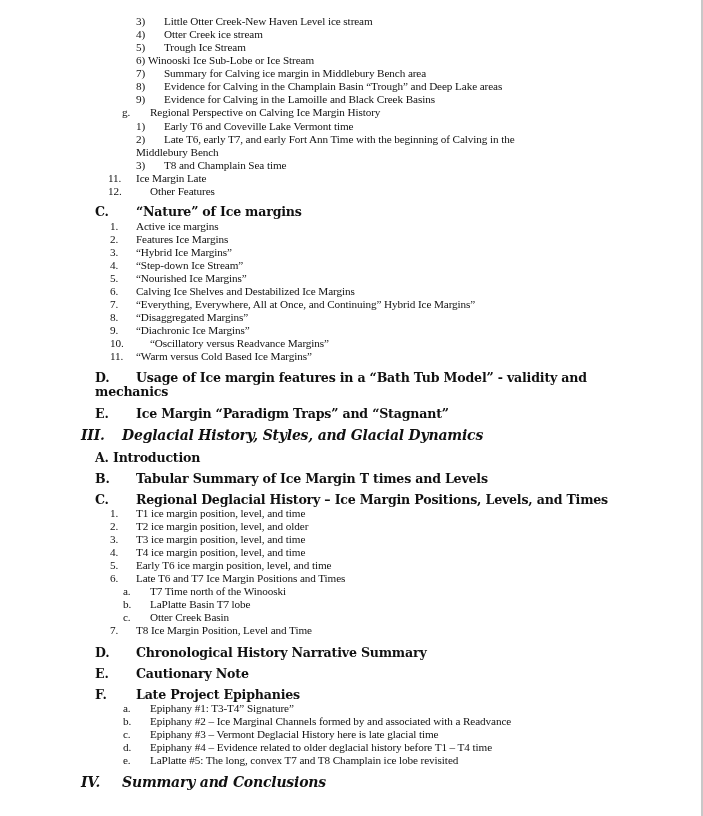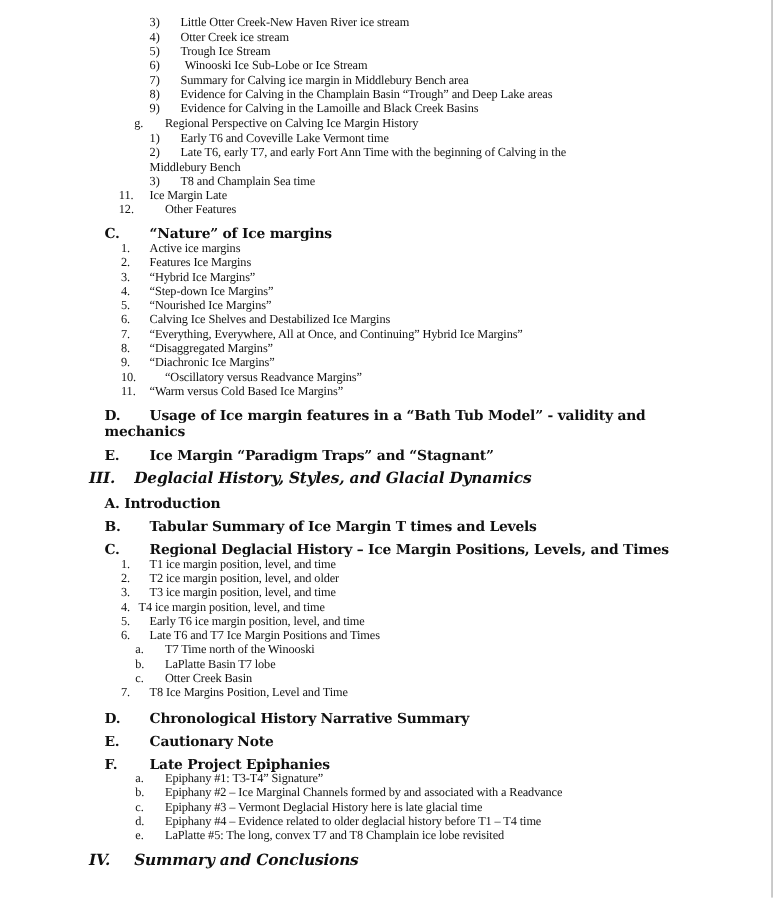--- a/index.html
+++ b/index.html
@@ -20,33 +20,33 @@
   .h1 .num { position: absolute; }
   .h1 .txt { position: absolute; }
 </style>
 </head>
 <body>
 
 <div class="page">
 
   <div class="ln" style="top:15px;left:0">
       <span class="num" style="left:136px">3)</span>
-      <span class="txt" style="left:164px">Little Otter Creek-New Haven River ice stream</span>
+      <span class="txt" style="left:164px">Little Otter Creek-New Haven Level ice stream</span>
     </div>
   <div class="ln" style="top:28px;left:0">
       <span class="num" style="left:136px">4)</span>
       <span class="txt" style="left:164px">Otter Creek ice stream</span>
     </div>
   <div class="ln" style="top:41px;left:0">
       <span class="num" style="left:136px">5)</span>
       <span class="txt" style="left:164px">Trough Ice Stream</span>
     </div>
   <div class="ln" style="top:54px;left:0">
       <span class="num" style="left:136px">6)</span>
-      <span class="txt" style="left:168px">Winooski Ice Sub-Lobe or Ice Stream</span>
+      <span class="txt" style="left:148px">Winooski Ice Sub-Lobe or Ice Stream</span>
     </div>
   <div class="ln" style="top:67px;left:0">
       <span class="num" style="left:136px">7)</span>
       <span class="txt" style="left:164px">Summary for Calving ice margin in Middlebury Bench area</span>
     </div>
   <div class="ln" style="top:80px;left:0">
       <span class="num" style="left:136px">8)</span>
       <span class="txt" style="left:164px">Evidence for Calving in the Champlain Basin “Trough” and Deep Lake areas</span>
     </div>
   <div class="ln" style="top:93px;left:0">
@@ -94,21 +94,21 @@
   <div class="ln" style="top:233px;left:0">
       <span class="num" style="left:110px">2.</span>
       <span class="txt" style="left:136px">Features Ice Margins</span>
     </div>
   <div class="ln" style="top:246px;left:0">
       <span class="num" style="left:110px">3.</span>
       <span class="txt" style="left:136px">“Hybrid Ice Margins”</span>
     </div>
   <div class="ln" style="top:259px;left:0">
       <span class="num" style="left:110px">4.</span>
-      <span class="txt" style="left:136px">“Step-down Ice  Margins”</span>
+      <span class="txt" style="left:136px">“Step-down Ice  Stream”</span>
     </div>
   <div class="ln" style="top:272px;left:0">
       <span class="num" style="left:110px">5.</span>
       <span class="txt" style="left:136px">“Nourished Ice Margins”</span>
     </div>
   <div class="ln" style="top:285px;left:0">
       <span class="num" style="left:110px">6.</span>
       <span class="txt" style="left:136px">Calving Ice Shelves  and  Destabilized Ice Margins</span>
     </div>
   <div class="ln" style="top:298px;left:0">
@@ -170,21 +170,21 @@
   <div class="ln" style="top:520px;left:0">
       <span class="num" style="left:110px">2.</span>
       <span class="txt" style="left:136px">T2 ice margin position, level, and older</span>
     </div>
   <div class="ln" style="top:533px;left:0">
       <span class="num" style="left:110px">3.</span>
       <span class="txt" style="left:136px">T3 ice margin position, level, and time</span>
     </div>
   <div class="ln" style="top:546px;left:0">
       <span class="num" style="left:110px">4.</span>
-      <span class="txt" style="left:126px">T4 ice margin position, level, and time</span>
+      <span class="txt" style="left:136px">T4 ice margin position, level, and time</span>
     </div>
   <div class="ln" style="top:559px;left:0">
       <span class="num" style="left:110px">5.</span>
       <span class="txt" style="left:136px">Early T6 ice margin position, level, and time</span>
     </div>
   <div class="ln" style="top:572px;left:0">
       <span class="num" style="left:110px">6.</span>
       <span class="txt" style="left:136px">Late T6 and T7 Ice Margin Positions and Times</span>
     </div>
   <div class="ln" style="top:585px;left:0">
@@ -194,21 +194,21 @@
   <div class="ln" style="top:598px;left:0">
       <span class="num" style="left:123px">b.</span>
       <span class="txt" style="left:150px">LaPlatte Basin T7 lobe</span>
     </div>
   <div class="ln" style="top:611px;left:0">
       <span class="num" style="left:123px">c.</span>
       <span class="txt" style="left:150px">Otter Creek Basin</span>
     </div>
   <div class="ln" style="top:624px;left:0">
       <span class="num" style="left:110px">7.</span>
-      <span class="txt" style="left:136px">T8 Ice Margins Position, Level and Time</span>
+      <span class="txt" style="left:136px">T8 Ice Margin Position, Level and Time</span>
     </div>
 
   <div class="h2" style="top:645px;left:0">
       <span class="num" style="left:95px">D.</span>
       <span class="txt" style="left:136px">Chronological History Narrative Summary</span>
     </div>
 
   <div class="h2" style="top:666px;left:0">
       <span class="num" style="left:95px">E.</span>
       <span class="txt" style="left:136px">Cautionary Note</span>

